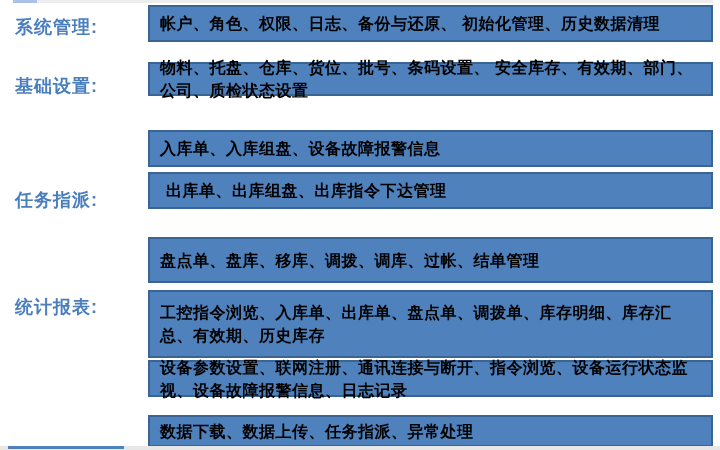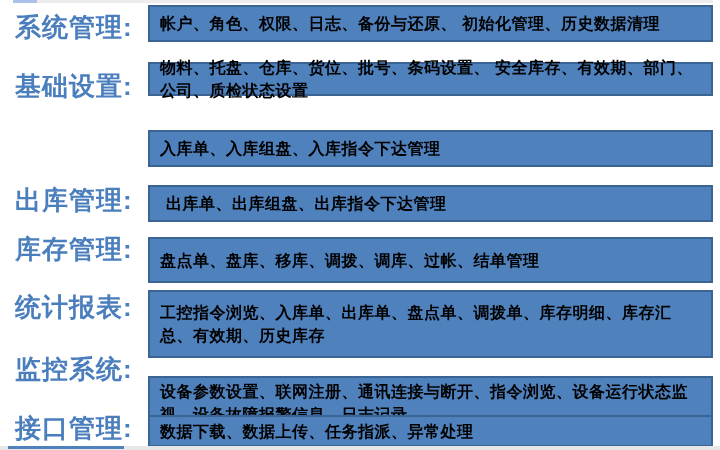--- a/index.html
+++ b/index.html
@@ -32,21 +32,21 @@
   .bottom-line-blue {
     position: absolute; left: 8px; top: 446px; width: 116px; height: 3px;
     background: #4f81bd;
   }
 
   
   .label {
     position: absolute;
     left: 15px;
     color: #4a7ebd;
-    font-size: 26px;
+    font-size: 18px;
     font-weight: bold;
     letter-spacing: 1px;
     white-space: nowrap;
     line-height: 22px;
   }
 
   
   .bar {
     position: absolute;
     left: 148px;
@@ -61,24 +61,24 @@
     letter-spacing: 0.5px;
     display: flex;
     align-items: center;
     padding: 1px 8px 1px 10px;
   }
 
   
   .label-1 { top: 16px; }   .bar-1 { top: 5px;   height: 37px; }
   .label-2 { top: 75px; }   .bar-2 { top: 62px;  height: 34px; }
   .label-3 { top: 131px; }  .bar-3 { top: 130px; height: 37px; }
-  .label-4 { top: 189px; }  .bar-4 { top: 185px; height: 37px; padding-left: 16px; }
+  .label-4 { top: 189px; }  .bar-4 { top: 172px; height: 37px; padding-left: 16px; }
   .label-5 { top: 238px; }  .bar-5 { top: 237px; height: 46px; }
   .label-6 { top: 296px; }  .bar-6 { top: 290px; height: 68px; }
-  .label-7 { top: 358px; }  .bar-7 { top: 376px; height: 53px; }
+  .label-7 { top: 358px; }  .bar-7 { top: 360px; height: 37px; }
   .label-8 { top: 417px; }  .bar-8 { top: 415px; height: 32px; }
 </style>
 </head>
 <body>
 
 <div class="canvas">
 
   <div class="top-strip-blue"></div>
   <div class="top-strip-gray"></div>
 
@@ -86,44 +86,41 @@
   <div class="bar bar-1">
       <span>帐户、角色、权限、日志、备份与还原、 初始化管理、历史数据清理</span>
     </div>
 
   <div class="label label-2">基础设置:</div>
   <div class="bar bar-2">
       <span>物料、托盘、仓库、货位、批号、条码设置、 安全库存、有效期、部门、公司、质检状态设置</span>
     </div>
 
   <div class="bar bar-3">
-      <span>入库单、入库组盘、入库指令下达管理</span>
+      <span>入库单、入库组盘、设备故障报警信息</span>
     </div>
 
-  <div class="label label-4">出库管理:</div>
+  <div class="label label-4">任务指派:</div>
   <div class="bar bar-4">
       <span>出库单、出库组盘、出库指令下达管理</span>
     </div>
 
-  <div class="label label-5">库存管理:</div>
   <div class="bar bar-5">
       <span>盘点单、盘库、移库、调拨、调库、过帐、结单管理</span>
     </div>
 
   <div class="label label-6">统计报表:</div>
   <div class="bar bar-6">
       <span>工控指令浏览、入库单、出库单、盘点单、调拨单、库存明细、库存汇总、有效期、历史库存</span>
     </div>
 
-  <div class="label label-7">监控系统:</div>
   <div class="bar bar-7">
       <span>设备参数设置、联网注册、通讯连接与断开、指令浏览、设备运行状态监视、设备故障报警信息、日志记录</span>
     </div>
 
-  <div class="label label-8">接口管理:</div>
   <div class="bar bar-8">
       <span>数据下载、数据上传、任务指派、异常处理</span>
     </div>
 
   <div class="bottom-strip-gray"></div>
   <div class="bottom-line-blue"></div>
 
 </div>
 
 </body></html>

